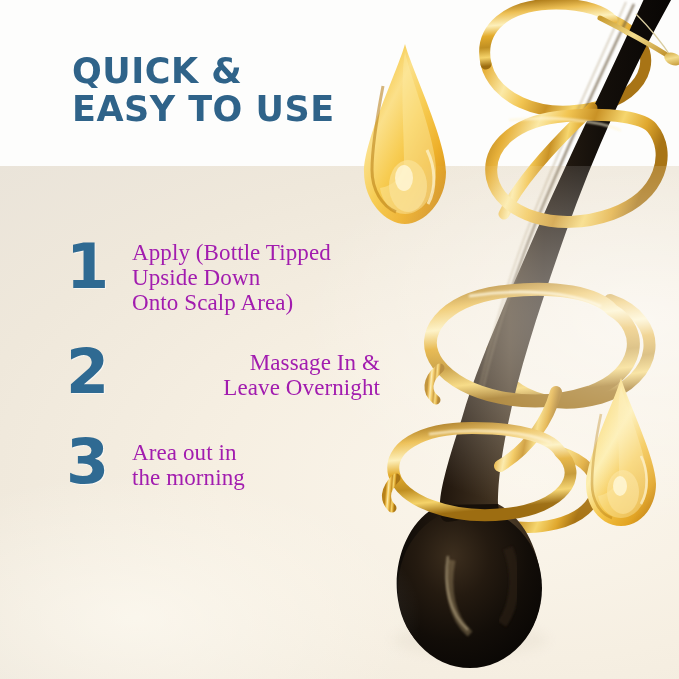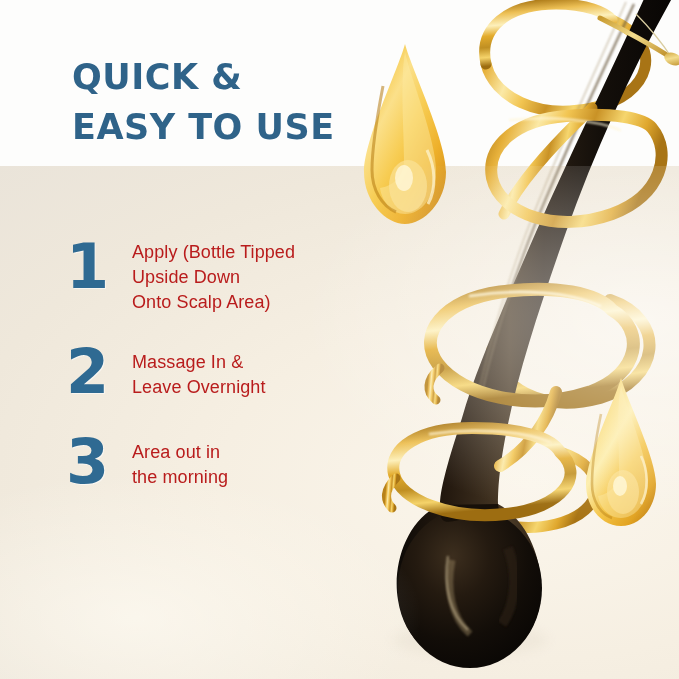--- a/index.html
+++ b/index.html
@@ -49,21 +49,21 @@
 
   
   .headline {
     position: absolute;
     left: 72px;
     top: 52px;
     color: #2f6389;
     font-family: "DejaVu Sans", sans-serif;
     font-weight: bold;
     font-size: 35px;
-    line-height: 50px;
+    line-height: 38px;
     letter-spacing: 0.5px;
     white-space: pre-line;
     text-shadow: 1px 1px 0 rgba(255,255,255,0.6);
   }
 
   .steps {
     position: absolute;
     left: 60px;
     top: 236px;
     width: 320px;
@@ -82,30 +82,30 @@
     font-family: "DejaVu Sans", sans-serif;
     font-weight: bold;
     font-size: 62px;
     line-height: 62px;
     text-align: left;
     padding-left: 6px;
     text-shadow: 1px 1px 0 rgba(255,255,255,0.55);
   }
   .step-text {
     flex: 1 1 auto;
-    color: #b91c1c;
-    font-family: Liberation Sans, sans-serif;
+    color: #a21caf;
+    font-family: Liberation Serif, serif;
     font-weight: normal;
-    font-size: 18px;
+    font-size: 23px;
     line-height: 25px;
     white-space: pre-line;
     padding-top: 4px;
     letter-spacing: 0.1px;
   }
-  .step-2 .step-text { padding-top: 9px; }
+  .step-2 .step-text { padding-top: 9px; text-align: right; }
   .step-3 .step-text { padding-top: 9px; }
 
   
   .art {
     position: absolute;
     left: 0; top: 0;
     width: 679px; height: 679px;
     pointer-events: none;
   }
 </style>

